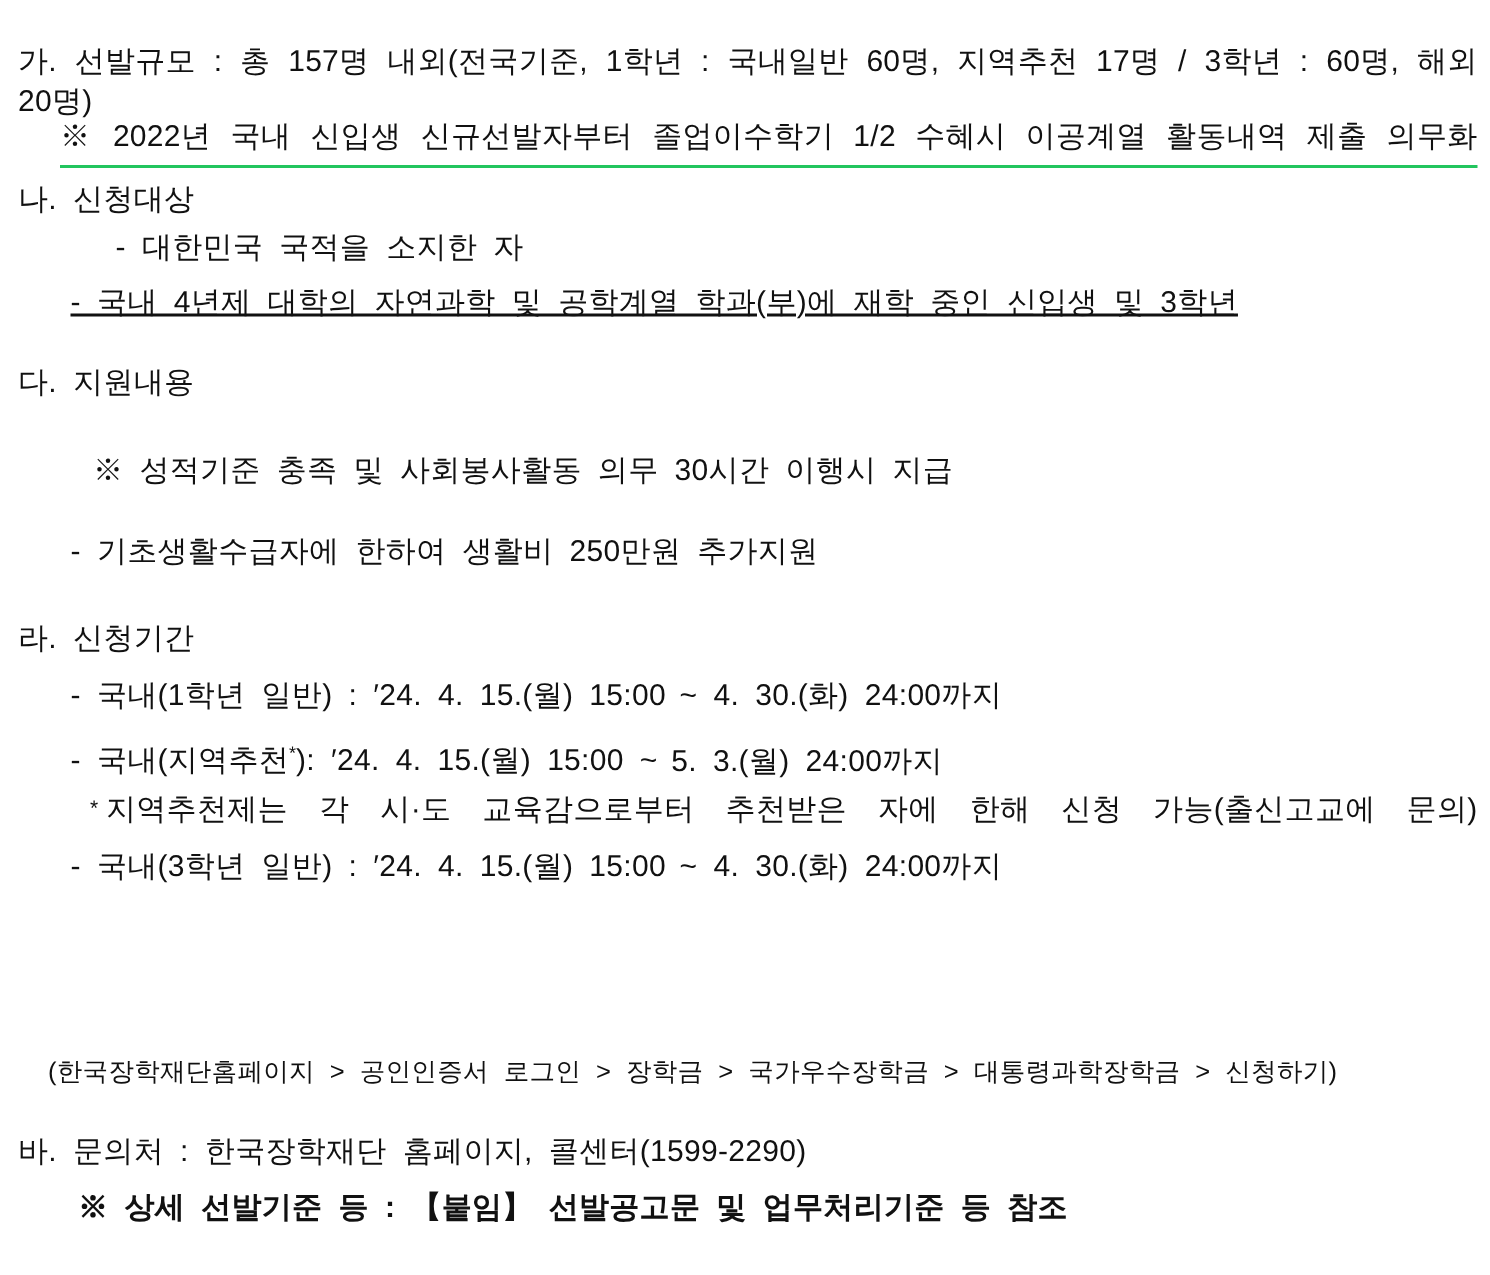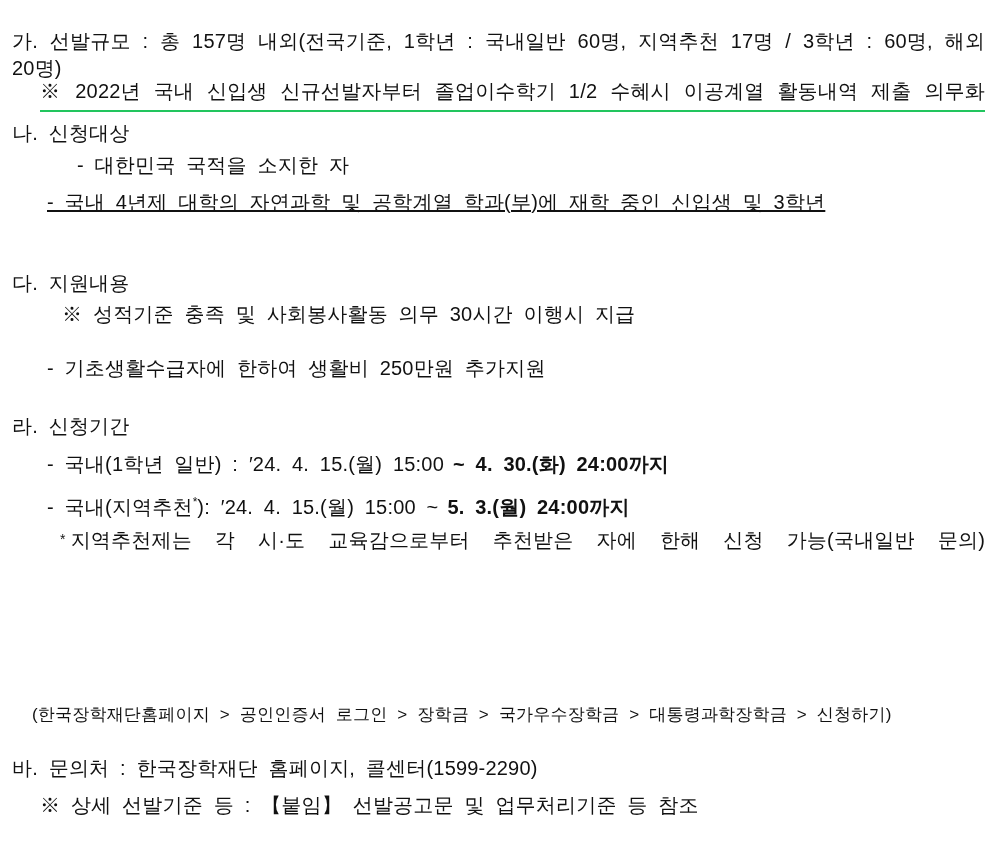--- a/index.html
+++ b/index.html
@@ -26,21 +26,21 @@
     text-align: justify;
     text-align-last: justify;
     right: 8px;
   }
   
   .u {
     border-bottom: 2px solid #22c55e;
     padding-bottom: 5px;
     margin-top: 24px;
   }
-  .b { font-weight: bold; }
+  .b { font-weight: normal; }
   .gap { margin-left: 9px; }
   .sup {
     font-size: 12px;
     vertical-align: super;
     letter-spacing: 0;
     word-spacing: 0;
   }
   .mark {
     font-size: 14px;
     position: relative;
@@ -54,38 +54,41 @@
 
 <div class="page">
 
   <div class="line just" style="top:28px; left:12px;">가. 선발규모 : 총 157명 내외(전국기준, 1학년 : 국내일반 60명, 지역추천 17명 / 3학년 : 60명, 해외 20명)</div>
   <div class="line just u" style="top:54px; left:40px;">※ 2022년 국내 신입생 신규선발자부터 졸업이수학기 1/2 수혜시 이공계열 활동내역 제출 의무화</div>
 
   <div class="line" style="top:120px; left:12px;">나. 신청대상</div>
   <div class="line" style="top:152px; left:47px;margin-left:30px;">- 대한민국 국적을 소지한 자</div>
   <div class="line" style="top:189px; left:47px;text-decoration:underline;">- 국내 4년제 대학의 자연과학 및 공학계열 학과(부)에 재학 중인 신입생 및 3학년</div>
 
-  <div class="line" style="top:242px; left:12px;margin-top:28px;">다. 지원내용</div>
+  <div class="line" style="top:242px; left:12px;">다. 지원내용</div>
   <div class="line" style="top:301px; left:62px;text-align:center;">※ 성적기준 충족 및 사회봉사활동 의무 30시간 이행시 지급</div>
   <div class="line" style="top:355px; left:47px;">- 기초생활수급자에 한하여 생활비 250만원 추가지원</div>
 
   <div class="line" style="top:413px; left:12px;">라. 신청기간</div>
 
   <div class="line" style="top:451px; left:47px;">
     <span>- 국내(1학년 일반) : ′24. 4. 15.(월) 15:00</span><span class="b gap">~ 4. 30.(화) 24:00까지</span>
   </div>
 
   <div class="line" style="top:489px; left:47px;">
     <span>- 국내(지역추천</span><span class="sup">*</span><span>): ′24. 4. 15.(월) 15:00 ~</span><span class="b gap">5. 3.(월) 24:00까지</span>
   </div>
 
   <div class="line just" style="top:527px; left:60px;">
-    <span class="mark">*</span><span>지역추천제는 각 시·도 교육감으로부터 추천받은 자에 한해 신청 가능(국내일반 문의)</span>
+    <span class="mark">*</span><span>지역추천제는 각 시·도 교육감으로부터 추천받은 자에 한해 신청 가능(출신고교에 문의)</span>
   </div>
 
+  <div class="line" style="top:565px; left:47px;">
+    <span>- 국내(3학년 일반) : ′24. 4. 15.(월) 15:00</span><span class="b gap">~ 4. 30.(화) 24:00까지</span>
+  </div>
 
 
   <div class="line small" style="top:701px; left:32px;">(한국장학재단홈페이지 &gt; 공인인증서 로그인 &gt; 장학금 &gt; 국가우수장학금 &gt; 대통령과학장학금 &gt; 신청하기)</div>
 
   <div class="line" style="top:755px; left:12px;">바. 문의처 : 한국장학재단 홈페이지, 콜센터(1599-2290)</div>
-  <div class="line" style="top:792px; left:40px;">※ 상세 선발기준 등 : 【붙임】 선발공고문 및 업무처리기준 등 참조</div>
+  <div class="line" style="top:792px; left:52px;font-weight:bold;">※ 상세 선발기준 등 : 【붙임】 선발공고문 및 업무처리기준 등 참조</div>
 
 </div>
 
 </body></html>

